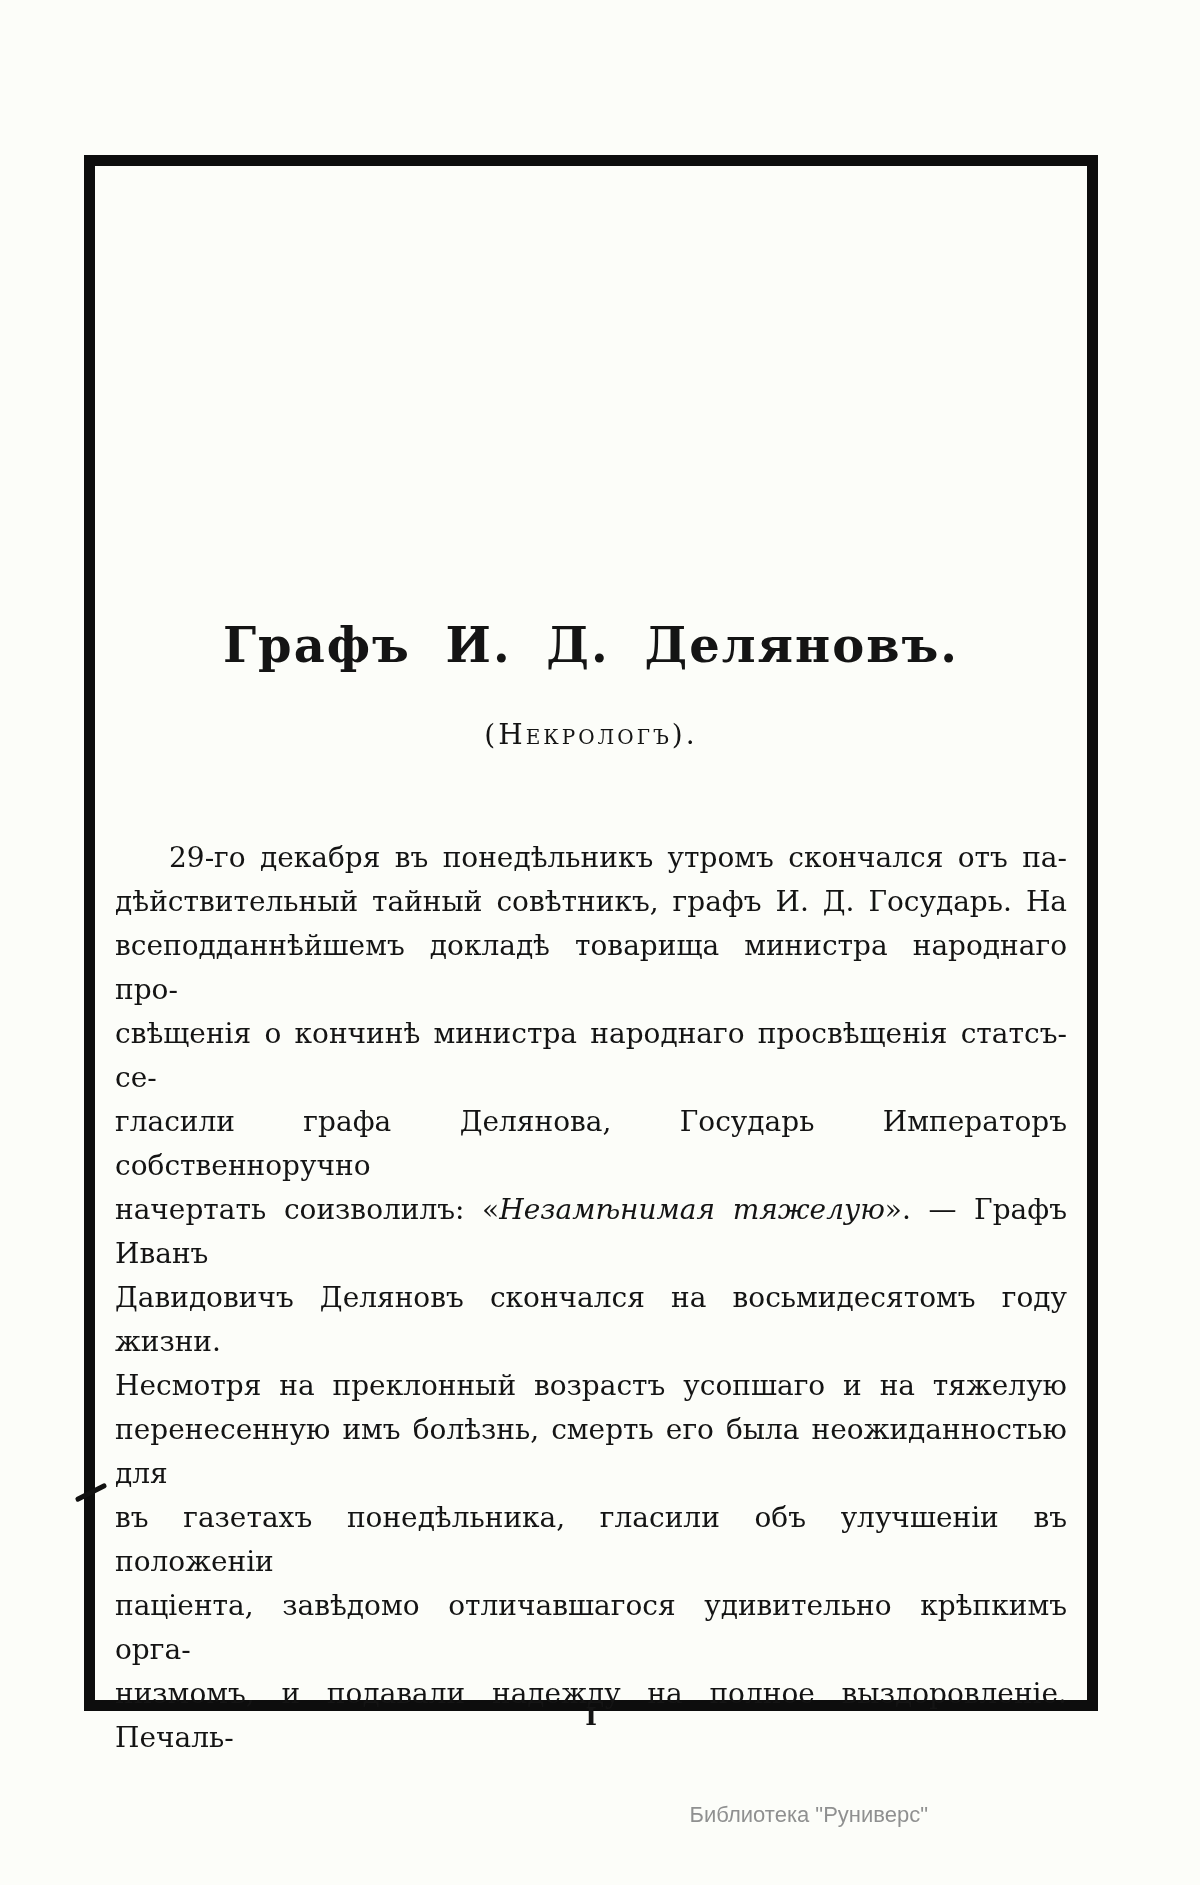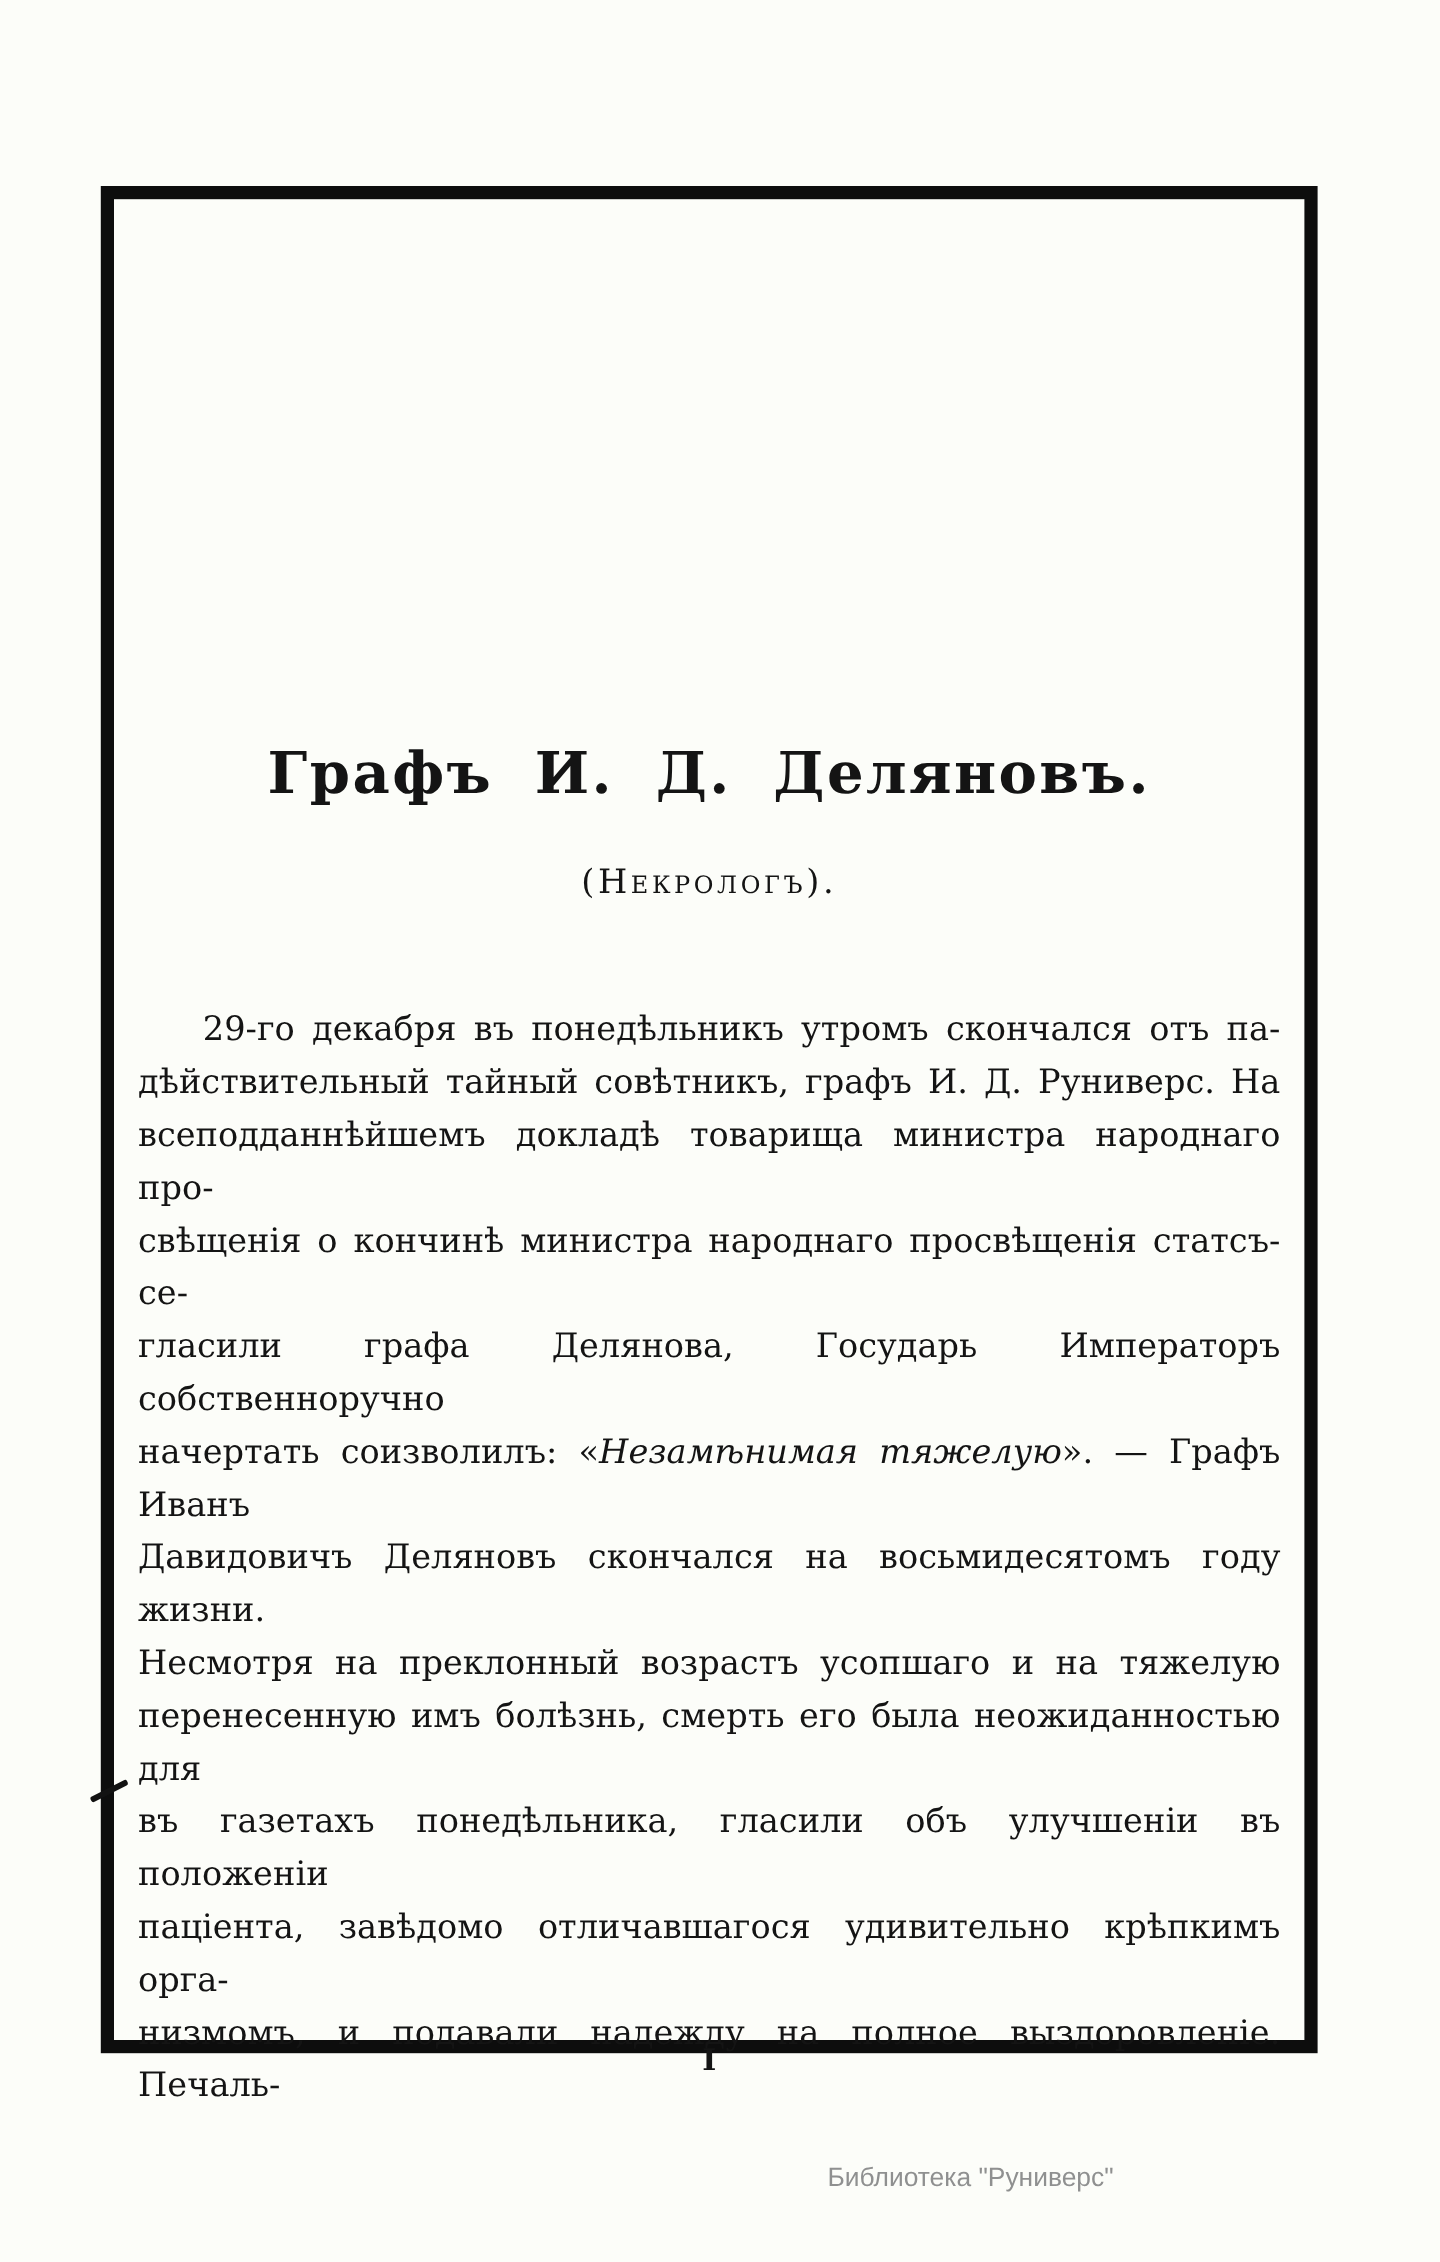--- a/index.html
+++ b/index.html
@@ -78,21 +78,21 @@
   }
 </style>
 </head>
 <body>
 
 <div class="frame">
   <h1 class="title">Графъ И. Д. Деляновъ.</h1>
   <div class="subtitle">(Некрологъ).</div>
   <div class="body-text" id="body-text">
       <div class="text-line indent"><span>29-го декабря въ понедѣльникъ утромъ скончался отъ па-</span></div>
-      <div class="text-line"><span>дѣйствительный тайный совѣтникъ, графъ И. Д. Руниверс. На</span></div>
+      <div class="text-line"><span>дѣйствительный тайный совѣтникъ, графъ И. Д. Государь. На</span></div>
       <div class="text-line"><span>всеподданнѣйшемъ докладѣ товарища министра народнаго про-</span></div>
       <div class="text-line"><span>свѣщенія о кончинѣ министра народнаго просвѣщенія статсъ-се-</span></div>
       <div class="text-line"><span>гласили графа Делянова, Государь Императоръ собственноручно</span></div>
       <div class="text-line"><span>начертать соизволилъ: «</span><span class="italic">Незамѣнимая тяжелую</span><span>». — Графъ Иванъ</span></div>
       <div class="text-line"><span>Давидовичъ Деляновъ скончался на восьмидесятомъ году жизни.</span></div>
       <div class="text-line"><span>Несмотря на преклонный возрастъ усопшаго и на тяжелую</span></div>
       <div class="text-line"><span>перенесенную имъ болѣзнь, смерть его была неожиданностью для</span></div>
       <div class="text-line"><span>въ газетахъ понедѣльника, гласили объ улучшеніи въ положеніи</span></div>
       <div class="text-line"><span>паціента, завѣдомо отличавшагося удивительно крѣпкимъ орга-</span></div>
       <div class="text-line"><span>низмомъ, и подавали надежду на полное выздоровленіе. Печаль-</span></div>

